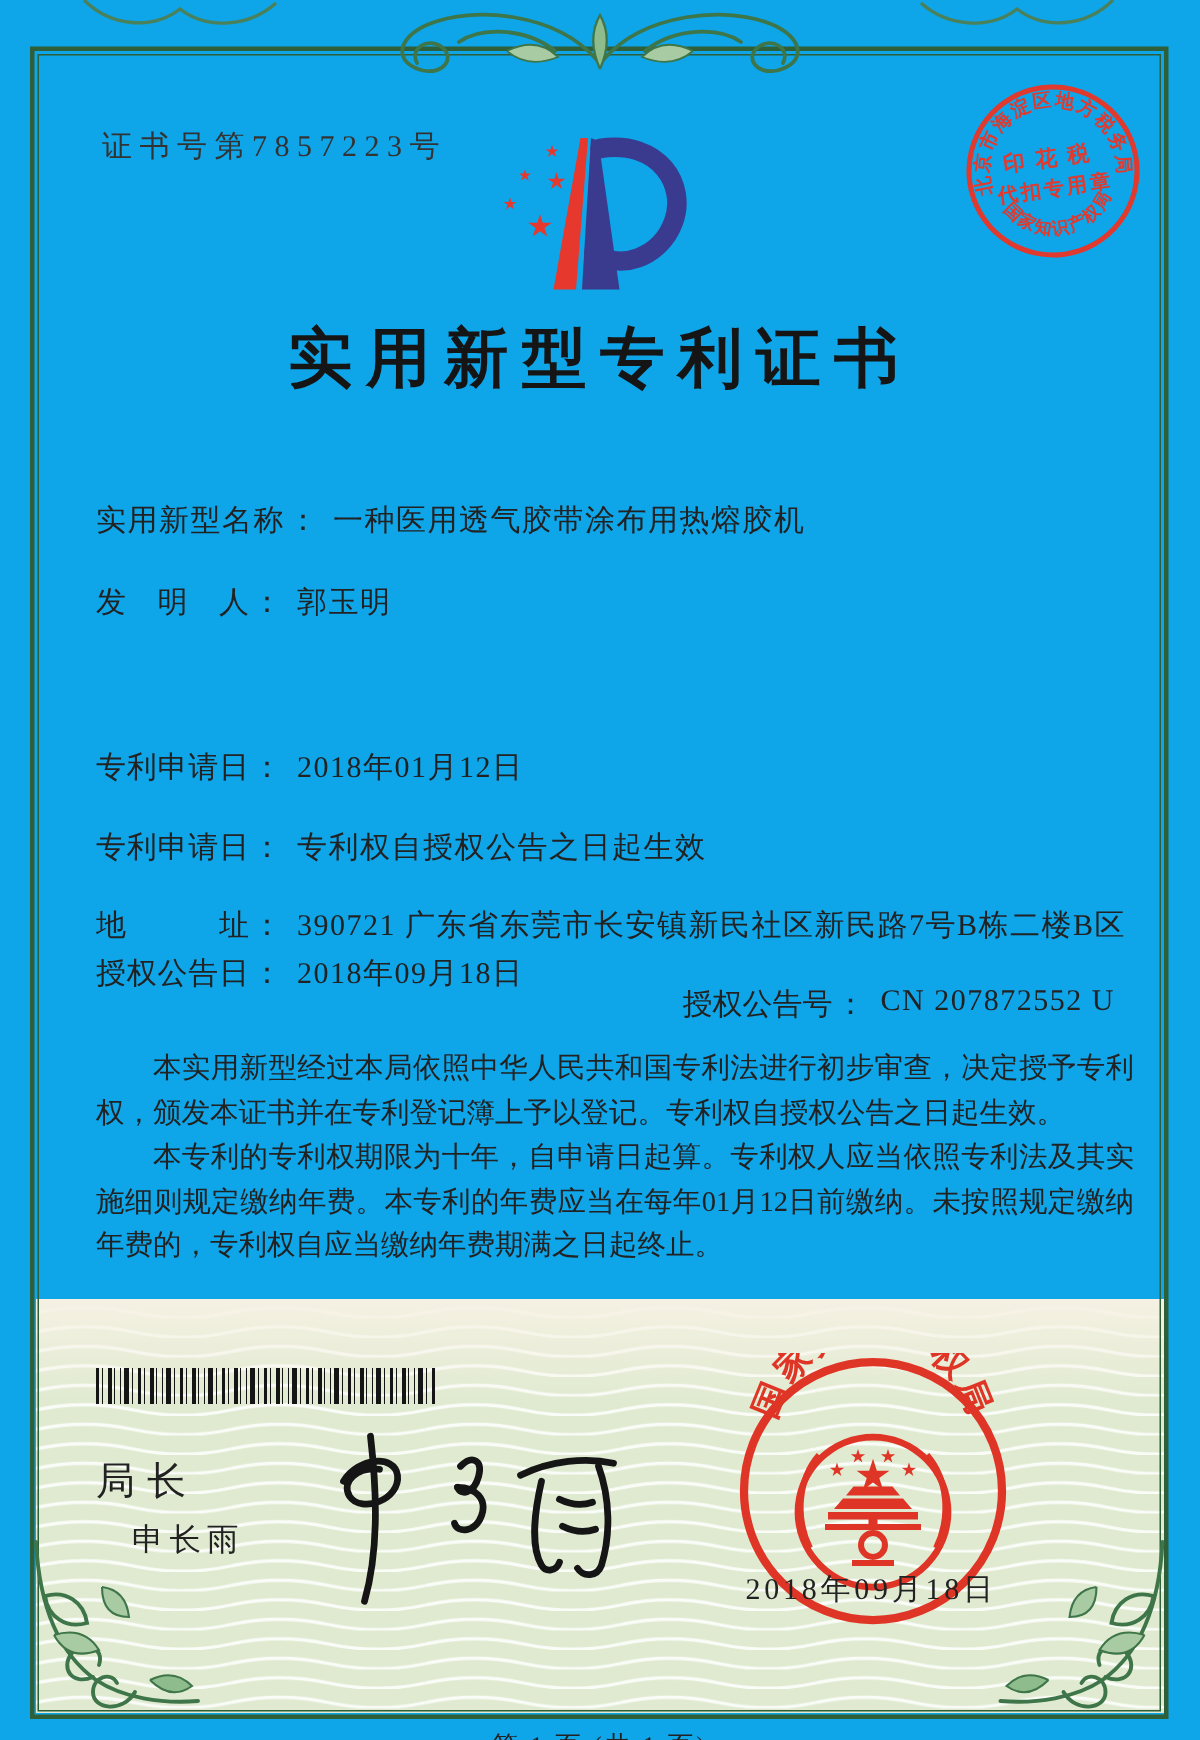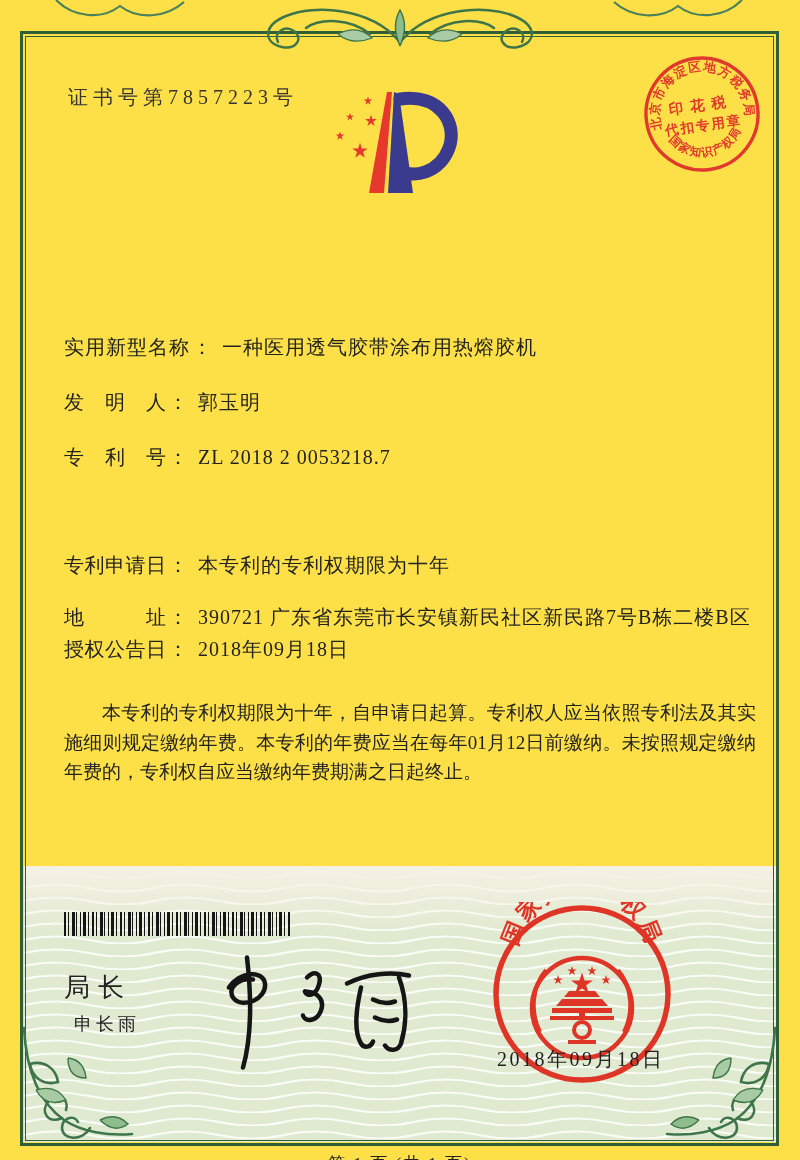--- a/index.html
+++ b/index.html
@@ -1,16 +1,16 @@
 <!DOCTYPE html>
 <html><head>
 <meta charset="utf-8">
 <style>
   html,body{margin:0;padding:0;background:#e8e4d8;}
-  .page{position:relative;width:800px;height:1160px;background:#fde047;overflow:hidden;
+  .page{position:relative;width:800px;height:1160px;background:#0ea5e9;overflow:hidden;
         font-family:"Liberation Serif","DejaVu Serif",serif;color:#222;}
   
   .waves{position:absolute;left:24px;top:866px;width:752px;height:276px;z-index:1;}
   .waves-fade{position:absolute;left:24px;top:866px;width:752px;height:70px;z-index:1;
         background:linear-gradient(#f6f1e3, rgba(246,241,227,0));}
   
   .frame{position:absolute;left:20px;top:31px;right:21px;bottom:14px;
         border:3px solid #2f5f38;z-index:2;pointer-events:none;}
   .frame::after{content:"";position:absolute;inset:2px;border:1px solid #2f5f38;}
   .orn{position:absolute;z-index:3;pointer-events:none;}
@@ -34,21 +34,21 @@
   .barcode{position:absolute;left:64px;top:912px;width:228px;height:24px;
         background:repeating-linear-gradient(90deg,
           #151515 0 2px, rgba(0,0,0,0) 2px 4px,
           #151515 4px 5px, rgba(0,0,0,0) 5px 8px,
           #151515 8px 11px, rgba(0,0,0,0) 11px 12px,
           #151515 12px 13px, rgba(0,0,0,0) 13px 16px,
           #151515 16px 17px, rgba(0,0,0,0) 17px 19px,
           #151515 19px 22px, rgba(0,0,0,0) 22px 24px,
           #151515 24px 25px, rgba(0,0,0,0) 25px 28px);}
   .sig-title{position:absolute;left:64px;top:970px;font-size:26px;letter-spacing:8px;}
-  .sig-name{position:absolute;left:74px;top:1012px;font-size:18px;letter-spacing:4px;}
+  .sig-name{position:absolute;left:88px;top:1012px;font-size:21px;letter-spacing:4px;}
   .signature{position:absolute;left:195px;top:946px;width:250px;height:128px;}
   .seal{position:absolute;left:490px;top:902px;width:184px;height:184px;z-index:5;}
   .seal-date{position:absolute;left:497px;top:1046px;font-size:20px;letter-spacing:2.5px;color:#222;z-index:6;}
   .footer{position:absolute;left:0;right:0;top:1104px;text-align:center;font-size:17px;
         letter-spacing:2px;color:#222;margin-top:48px;}
 </style>
 </head>
 <body>
 
 <div class="page">
@@ -133,43 +133,48 @@
       <path d="M70,9 C110,3 128,34 119,58 C110,82 83,91 66,78" fill="none" stroke="#3a3b8e" stroke-width="13" stroke-linecap="round"></path>
       <polygon points="64,2 69,4 83,103 58,103" fill="#3a3b8e"></polygon>
       <polygon points="57,2 62,2 54,103 39,103" fill="#e6382d"></polygon>
       <use href="#st" fill="#e6382d" transform="translate(38,11) scale(0.45)"></use>
       <use href="#st" fill="#e6382d" transform="translate(20,27) scale(0.42)"></use>
       <use href="#st" fill="#e6382d" transform="translate(41,31) scale(0.62)"></use>
       <use href="#st" fill="#e6382d" transform="translate(10,46) scale(0.45)"></use>
       <use href="#st" fill="#e6382d" transform="translate(30,61) scale(0.82)"></use>
     </svg>
 
+    <div class="doc-title">实用新型专利证书</div>
 
     <div class="frow" style="top:389px">
       <span class="flabel">发明人</span><span class="fcolon">：</span><span class="fvalue">郭玉明</span>
     </div>
     <div class="frow" style="top:334px">
       <span class="flabel wide">实用新型名称</span><span class="fcolon">：</span><span class="fvalue">一种医用透气胶带涂布用热熔胶机</span>
     </div>
-    <div class="frow" style="top:444px">
-      <span class="flabel">专利号</span><span class="fcolon">：</span><span class="fvalue">ZL 2018 2 0053218.7</span>
+    <div class="frow" style="top:499px">
+      <span class="flabel">专利申请日</span><span class="fcolon">：</span><span class="fvalue">2018年01月12日</span>
     </div>
     <div class="frow" style="top:552px">
-      <span class="flabel">专利申请日</span><span class="fcolon">：</span><span class="fvalue">本专利的专利权期限为十年</span>
+      <span class="flabel">专利申请日</span><span class="fcolon">：</span><span class="fvalue">专利权自授权公告之日起生效</span>
     </div>
     <div class="frow flex" style="top:604px">
       <span class="flabel">地址</span>
         <span class="fcolon">：</span>
         <span class="fvalue">390721 广东省东莞市长安镇新民社区新民路7号B栋二楼B区</span>
     </div>
     <div class="frow" style="top:636px">
       <span class="flabel">授权公告日</span><span class="fcolon">：</span><span class="fvalue">2018年09月18日</span>
     </div>
+    <div class="grant-right" style="top:656px">
+      <span class="flabel" style="width:100px">授权公告号</span><span class="fcolon">：</span><span class="fvalue">CN 207872552 U</span>
+    </div>
 
     <div class="paras">
+      <p>本实用新型经过本局依照中华人民共和国专利法进行初步审查，决定授予专利权，颁发本证书并在专利登记簿上予以登记。专利权自授权公告之日起生效。</p>
       <p>本专利的专利权期限为十年，自申请日起算。专利权人应当依照专利法及其实施细则规定缴纳年费。本专利的年费应当在每年01月12日前缴纳。未按照规定缴纳年费的，专利权自应当缴纳年费期满之日起终止。</p>
     </div>
 
     <div class="barcode"></div>
 
     <div class="sig-title">局长</div>
     <div class="sig-name">申长雨</div>
 
     <svg class="signature" viewBox="0 0 250 125" xmlns="http://www.w3.org/2000/svg">
       <g stroke="#151515" stroke-width="4.5" fill="none" stroke-linecap="round" stroke-linejoin="round">

